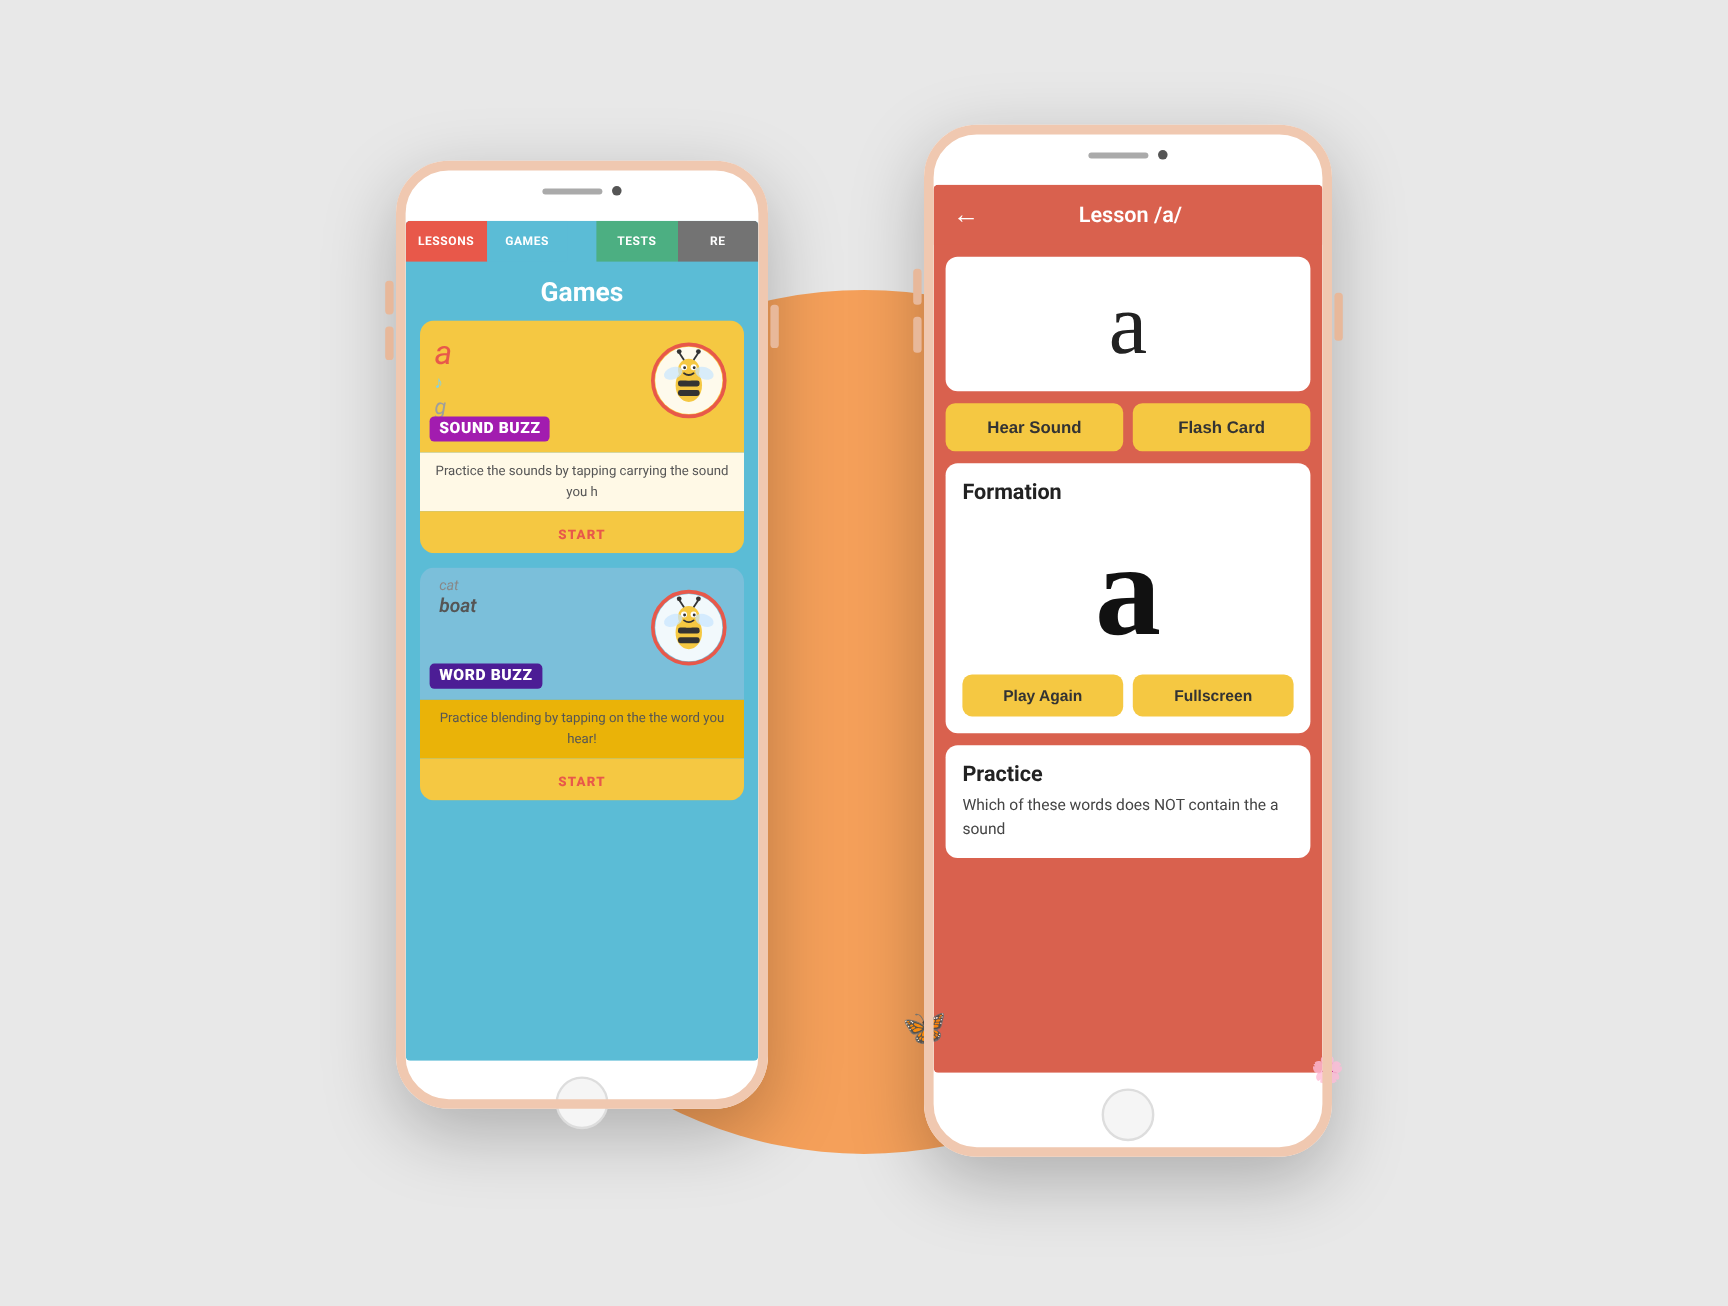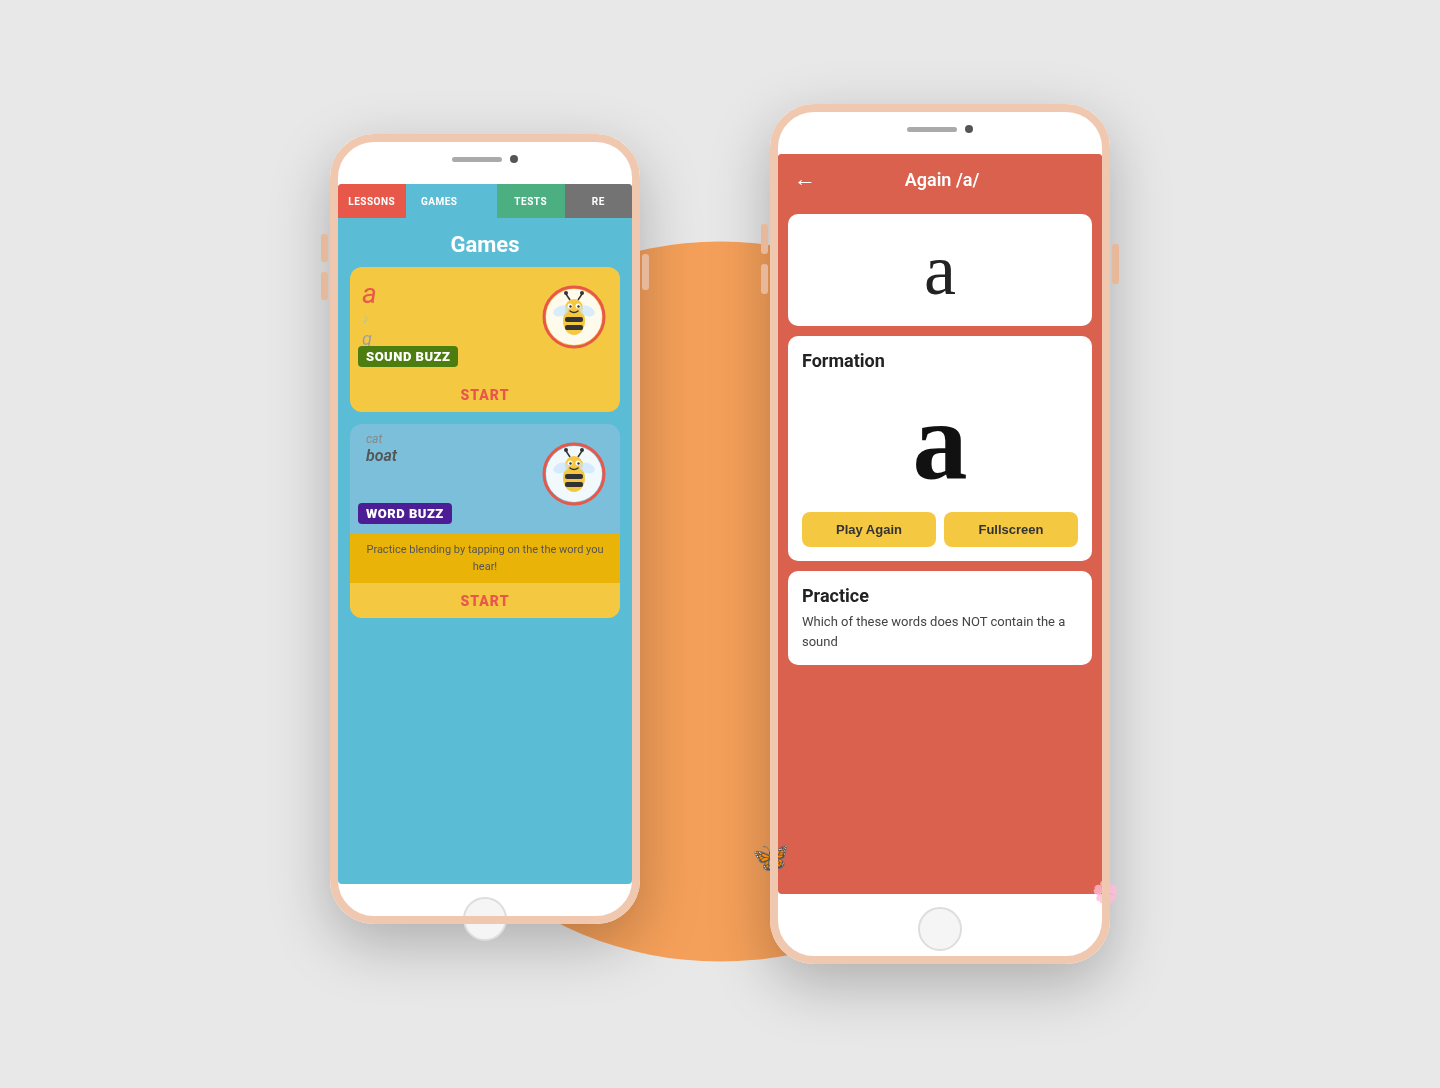--- a/index.html
+++ b/index.html
@@ -186,21 +186,21 @@
       text-align: center;
       line-height: 1.5;
     }
     .game-card-footer {
       background: #F5C842;
       padding: 8px;
       text-align: center;
     }
     .start-btn {
       color: #E8584A;
-      font-size: 14px;
+      font-size: 11px;
       font-weight: 900;
       letter-spacing: 1px;
     }
 
     .word-buzz-desc { background: #eab308; }
     .word-buzz-footer { background: #F5C842; }
 
     
     .wb-words {
       position: absolute;
@@ -400,22 +400,25 @@
                 <circle cx="29" cy="18" r="2" fill="#333"></circle>
                 <line x1="41" y1="25" x2="45" y2="19" stroke="#333" stroke-width="1.5"></line>
                 <circle cx="45" cy="18" r="2" fill="#333"></circle>
 
                 <ellipse cx="24" cy="36" rx="8" ry="5" fill="rgba(200,230,255,0.7)" transform="rotate(-20,24,36)"></ellipse>
                 <ellipse cx="50" cy="36" rx="8" ry="5" fill="rgba(200,230,255,0.7)" transform="rotate(20,50,36)"></ellipse>
               </svg>
             </div>
 
             <div style="position:absolute;bottom:12px;left:8px;">
-              <span style="background:#4d7c0f;color:#fff;font-size:13px;font-weight:900;padding:3px 8px;border-radius:4px;letter-spacing:0.5px;">SOUND BUZZ</span>
-            </div>
+              <span style="background:#a21caf;color:#fff;font-size:13px;font-weight:900;padding:3px 8px;border-radius:4px;letter-spacing:0.5px;">SOUND BUZZ</span>
+            </div>
+          </div>
+          <div class="game-card-desc">
+            <span>Practice the sounds by tapping carrying the sound you h</span>
           </div>
           <div class="game-card-footer">
             <span class="start-btn">START</span>
           </div>
         </div>
 
         <div class="game-card">
           <div class="game-card-top word-buzz-top" style="min-height:110px;background:#7BBFDA;">
             <div class="wb-words">
               <div class="wb-cat">cat</div>
@@ -476,29 +479,33 @@
     <div class="phone-top">
       <div class="phone-speaker"></div>
       <div class="phone-camera"></div>
     </div>
 
     <div class="phone-screen">
       <div class="lesson-screen">
 
         <div class="lesson-header">
           <span class="back-arrow">←</span>
-          <span class="lesson-title">Again /a/</span>
+          <span class="lesson-title">Lesson /a/</span>
         </div>
 
         <div class="lesson-content">
 
           <div class="letter-card">
             <div class="big-letter-a">a</div>
           </div>
 
+          <div class="action-buttons">
+            <button class="action-btn">Hear Sound</button>
+            <button class="action-btn">Flash Card</button>
+          </div>
 
           <div class="formation-card">
             <div class="formation-title">Formation</div>
             <div class="formation-letter">a</div>
             <div class="formation-bottom-buttons">
               <button class="play-btn">Play Again</button>
               <button class="play-btn">Fullscreen</button>
             </div>
           </div>
 

